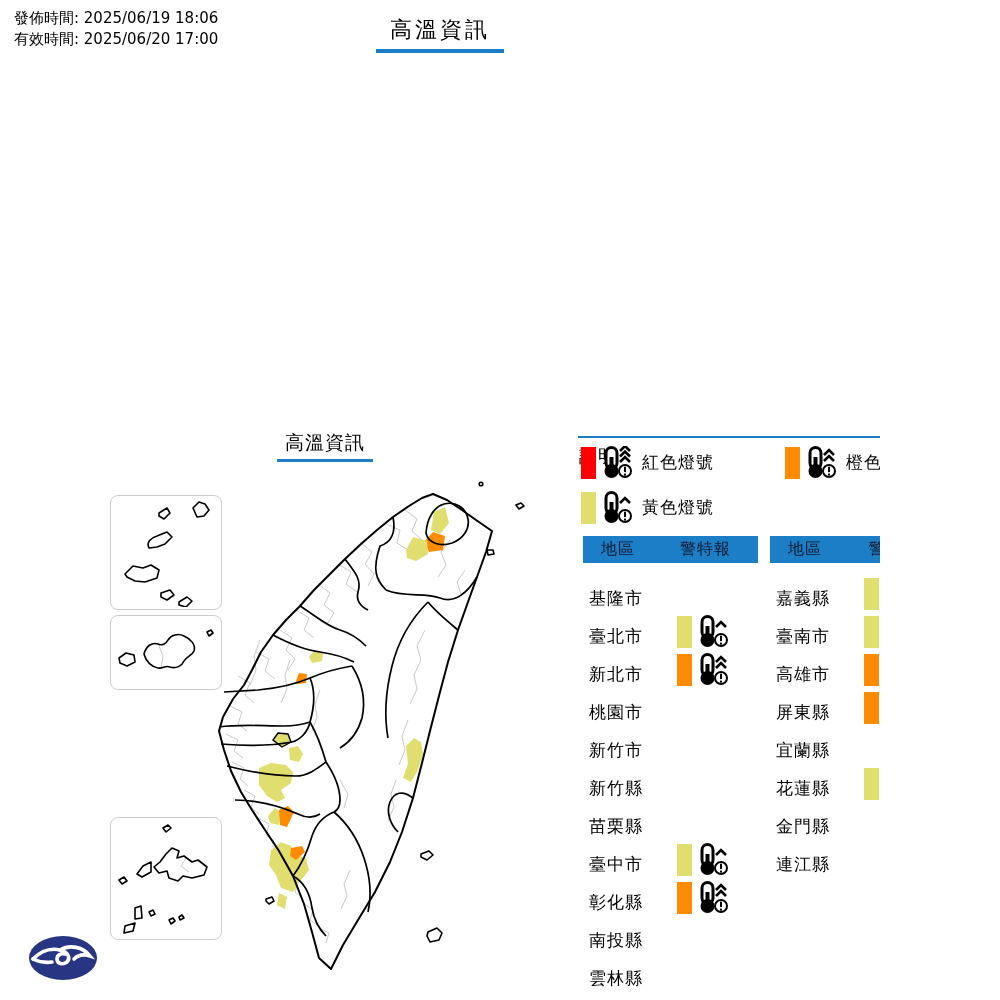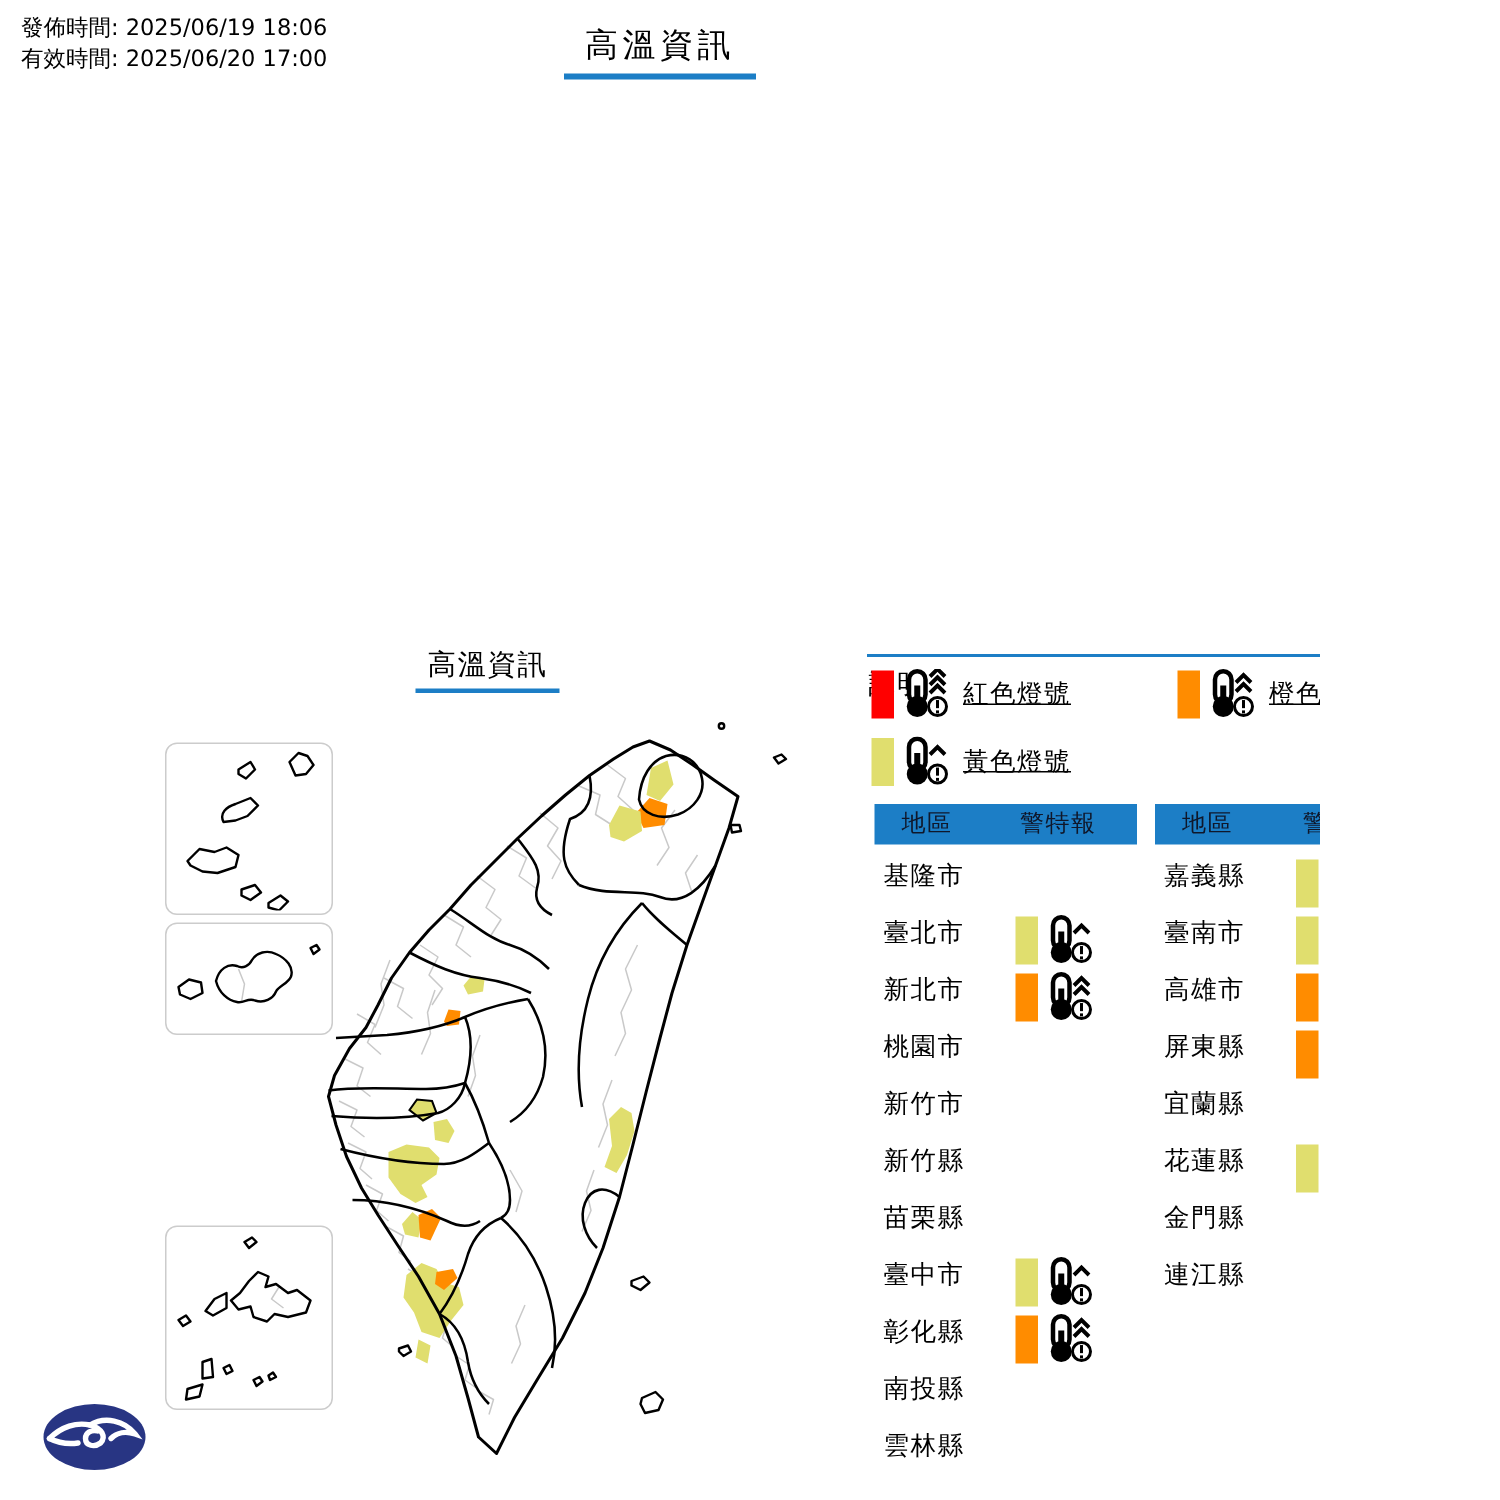--- a/index.html
+++ b/index.html
@@ -32,31 +32,31 @@
   .patch-orange{fill:var(--orange);stroke:none;}
   .patch-outlined{stroke:#000;stroke-width:1.4;}
   
   .legend-head{position:absolute;left:579px;top:412px;font-size:18px;letter-spacing:1px;margin-top:32px;}
   .legend-rule{position:absolute;left:578px;top:436px;width:408px;height:2px;background:var(--accent);}
   #legend-items{position:absolute;left:581px;top:446px;display:grid;
                 grid-template-columns:204px 204px;row-gap:12px;}
   .legend-item{display:flex;align-items:center;height:33px;}
   .swatch{width:15px;height:32px;flex:0 0 15px;}
   .sw-red{background:var(--red);} .sw-orange{background:var(--orange);} .sw-yellow{background:var(--yellow);}
-  .legend-item .lab{font-size:17px;margin-left:8px;letter-spacing:1px;text-decoration:underline;}
+  .legend-item .lab{font-size:17px;margin-left:8px;letter-spacing:1px;}
   .legend-item svg,.alert-cell svg{margin-left:5px;}
   
   .alert-table{position:absolute;top:536px;}
   #table-left{left:583px;width:175px;}
   #table-right{left:770px;width:178px;}
   .thead{height:27px;background:var(--accent);color:#0f172a;display:flex;align-items:center;font-size:16px;}
   .th1{width:70px;text-align:center;letter-spacing:1px;}
   .th2{flex:1;text-align:center;letter-spacing:1px;}
   .rows{padding-top:9px;}
-  .trow{height:38px;display:flex;align-items:flex-start;}
+  .trow{height:38px;display:flex;align-items:flex-end;}
   .region{width:88px;font-size:17px;letter-spacing:1px;padding-left:6px;}
   .alert-cell{display:flex;align-items:center;}
   
   #logo{position:absolute;left:27px;top:934px;}
 </style>
 </head>
 <body>
 
 <div class="page">
 

